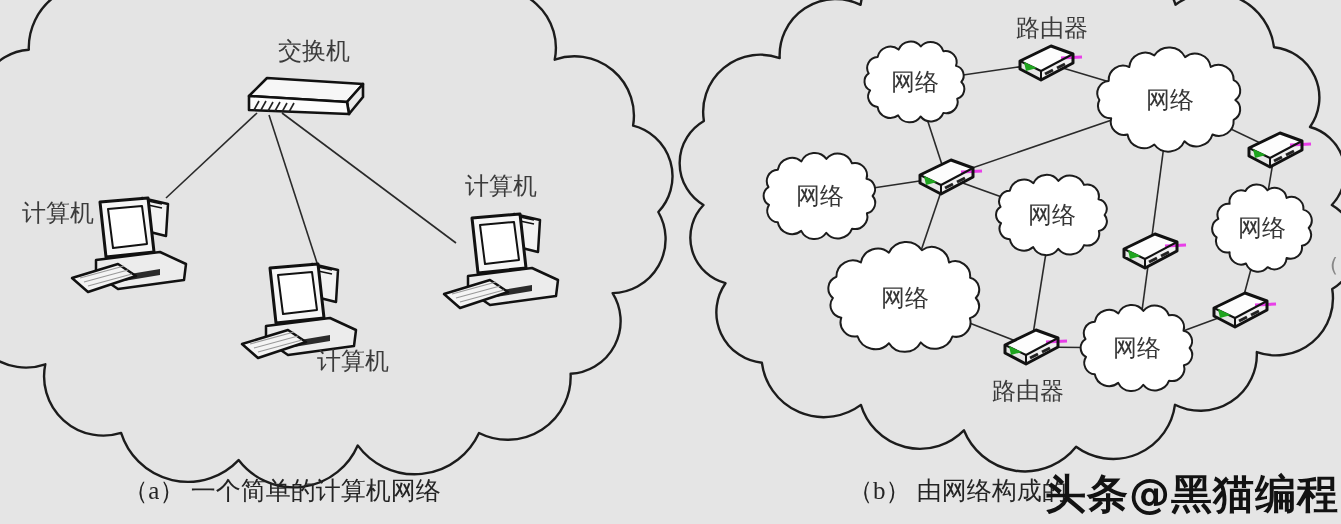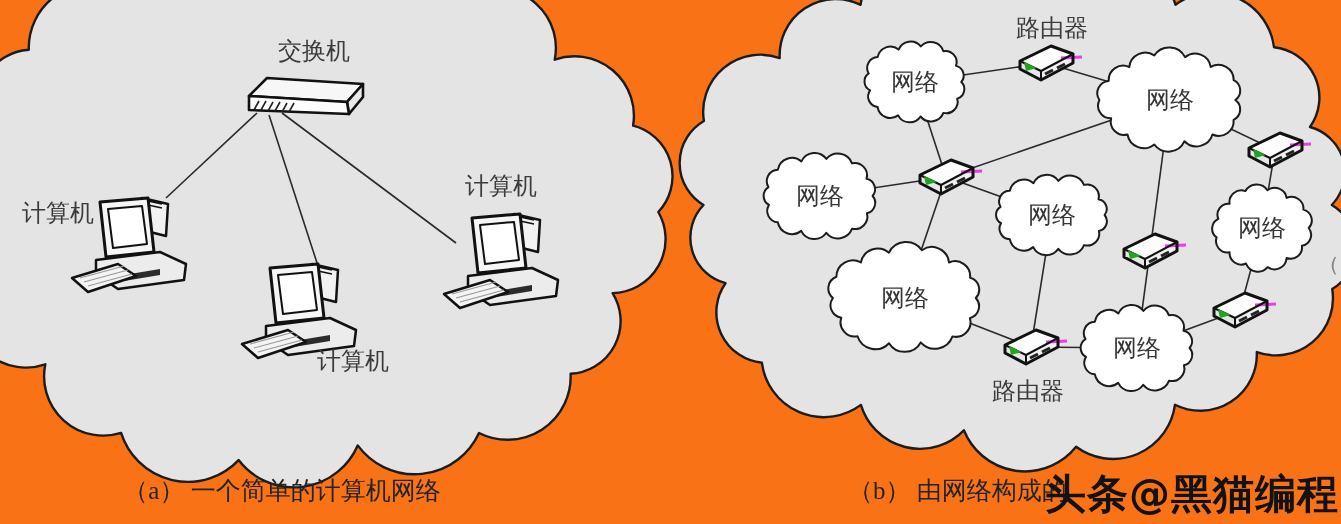--- a/index.html
+++ b/index.html
@@ -1,16 +1,16 @@
 <!DOCTYPE html>
 <html><head>
 <meta charset="utf-8">
 <style>
   html,body{margin:0;padding:0;background:#ffffff;}
-  .stage{position:relative;width:1341px;height:524px;background:#f97316;overflow:hidden;
+  .stage{position:relative;width:1341px;height:524px;background:#e5e5e5;overflow:hidden;
          font-family:"Liberation Serif","DejaVu Serif",serif;}
   svg{display:block;}
   .node-label{fill:#3b3b3b;font-size:24px;font-family:"Liberation Serif","DejaVu Serif",serif;}
   .net-label{fill:#363636;font-size:24px;font-family:"Liberation Serif","DejaVu Serif",serif;}
   .caption{fill:#242424;font-size:25px;font-family:"Liberation Serif","DejaVu Serif",serif;}
   .watermark{fill:#121212;font-size:41px;font-weight:900;
              font-family:"DejaVu Sans","Liberation Sans",sans-serif;letter-spacing:1px;}
   .bigcloud{fill:#e4e4e4;stroke:#1c1c1c;stroke-width:2.4;stroke-linejoin:round;}
   .smallcloud{fill:#ffffff;stroke:#1c1c1c;stroke-width:2;stroke-linejoin:round;}
   .link{stroke:#2a2a2a;stroke-width:1.6;}

